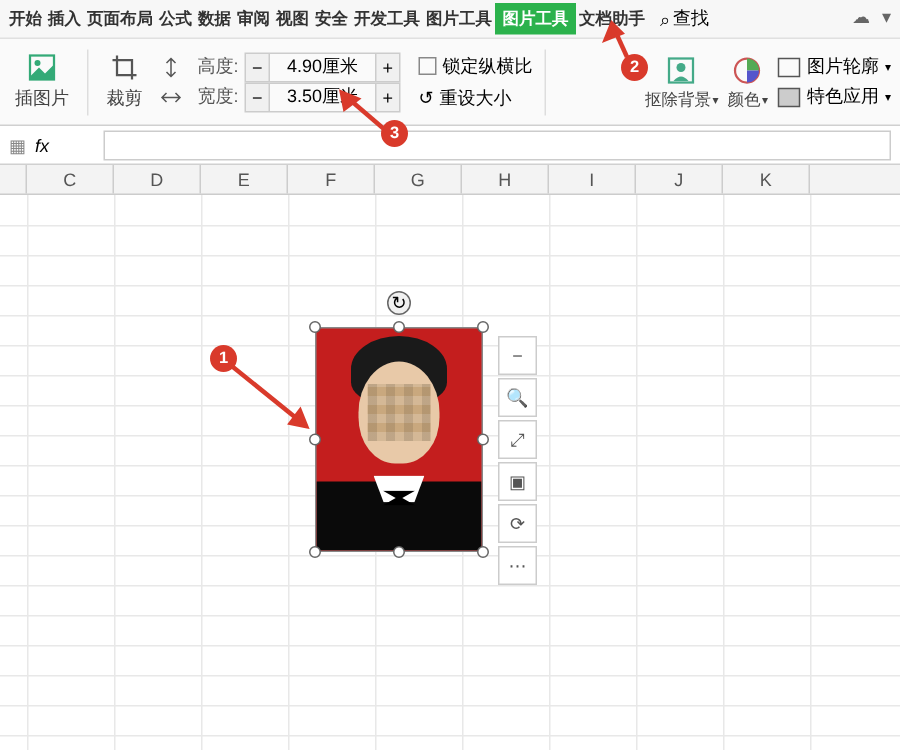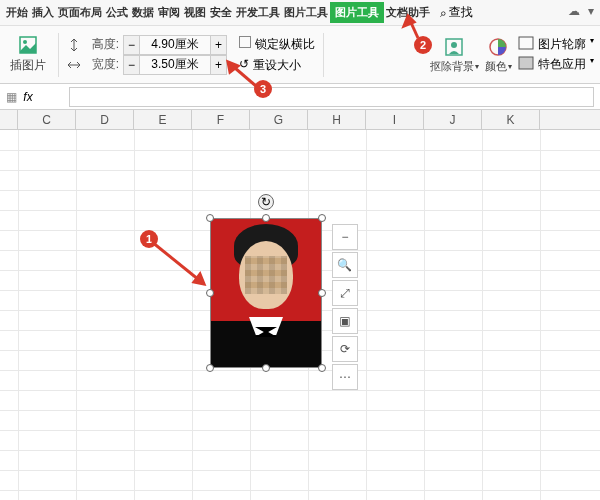--- a/index.html
+++ b/index.html
@@ -14,21 +14,21 @@
 .ribbon-sep { width: 1px; height: 44px; background: #ddd; }
 .size-group { display: flex; flex-direction: column; gap: 0; }
 .size-row { display: flex; align-items: center; gap: 4px; }
 .size-label { width: 34px; text-align: right; color: #555; }
 .spinner { display: flex; align-items: center; border: 1px solid #ccc; height: 20px; }
 .spinner .dec, .spinner .inc { width: 16px; height: 18px; display: flex; align-items: center; justify-content: center; background: #f0f0f0; cursor: pointer; border-left: 1px solid #ccc; border-right: 1px solid #ccc; }
 .spinner .dec { border-left: none; }
 .spinner .inc { border-right: none; }
 .spinner .val { width: 70px; text-align: center; font-size: 12px; }
 .lock-group { display: flex; flex-direction: column; gap: 4px; padding-left: 4px; }
-.lock-row { display: flex; align-items: flex-start; gap: 4px; }
+.lock-row { display: flex; align-items: center; gap: 4px; }
 .chk { width: 12px; height: 12px; border: 1px solid #888; }
 .right-tools { display: flex; gap: 6px; margin-left: auto; }
 .tool-col { display: flex; flex-direction: column; align-items: center; gap: 1px; cursor: pointer; color: #444; position: relative; }
 .tool-label { font-size: 11px; display: flex; align-items: center; gap: 1px; }
 .dd { font-size: 8px; }
 .fx-bar { display: flex; align-items: center; height: 26px; border-bottom: 1px solid #d0d0d0; padding: 0 6px; gap: 6px; }
 .fx-name { width: 40px; }
 .fx-input { flex: 1; height: 20px; border: 1px solid #ccc; padding: 0 4px; }
 .col-headers { display: flex; height: 20px; background: #f3f3f3; border-bottom: 1px solid #ccc; }
 .row-hdr-spacer { width: 18px; border-right: 1px solid #ccc; }
@@ -87,20 +87,26 @@
 <div class="ribbon">
   <div class="ribbon-btn">
     <svg width="20" height="20">
         <rect x="2" y="2" width="16" height="16" fill="none" stroke="#3a7" stroke-width="1.5"></rect>
         <circle cx="7" cy="7" r="2" fill="#3a7"></circle>
         <path d="M2 16 L8 10 L12 14 L18 8 L18 18 L2 18 Z" fill="#3a7"></path>
       </svg>
     <span>插图片</span>
   </div>
   <div class="ribbon-sep"></div>
+  <div class="ribbon-btn">
+    <svg width="20" height="20">
+        <path d="M5 2 L5 15 L18 15 M2 5 L15 5 L15 18" fill="none" stroke="#555" stroke-width="1.5"></path>
+      </svg>
+    <span>裁剪</span>
+  </div>
   <div class="size-group">
     <div class="size-row">
       <svg width="14" height="14">
           <path d="M7 1 L7 13 M4 4 L7 1 L10 4 M4 10 L7 13 L10 10" stroke="#555" fill="none"></path>
         </svg>
       <span class="size-label">高度:</span>
       <div class="spinner">
         <span class="dec">−</span>
         <span class="val">4.90厘米</span>
         <span class="inc">+</span>

